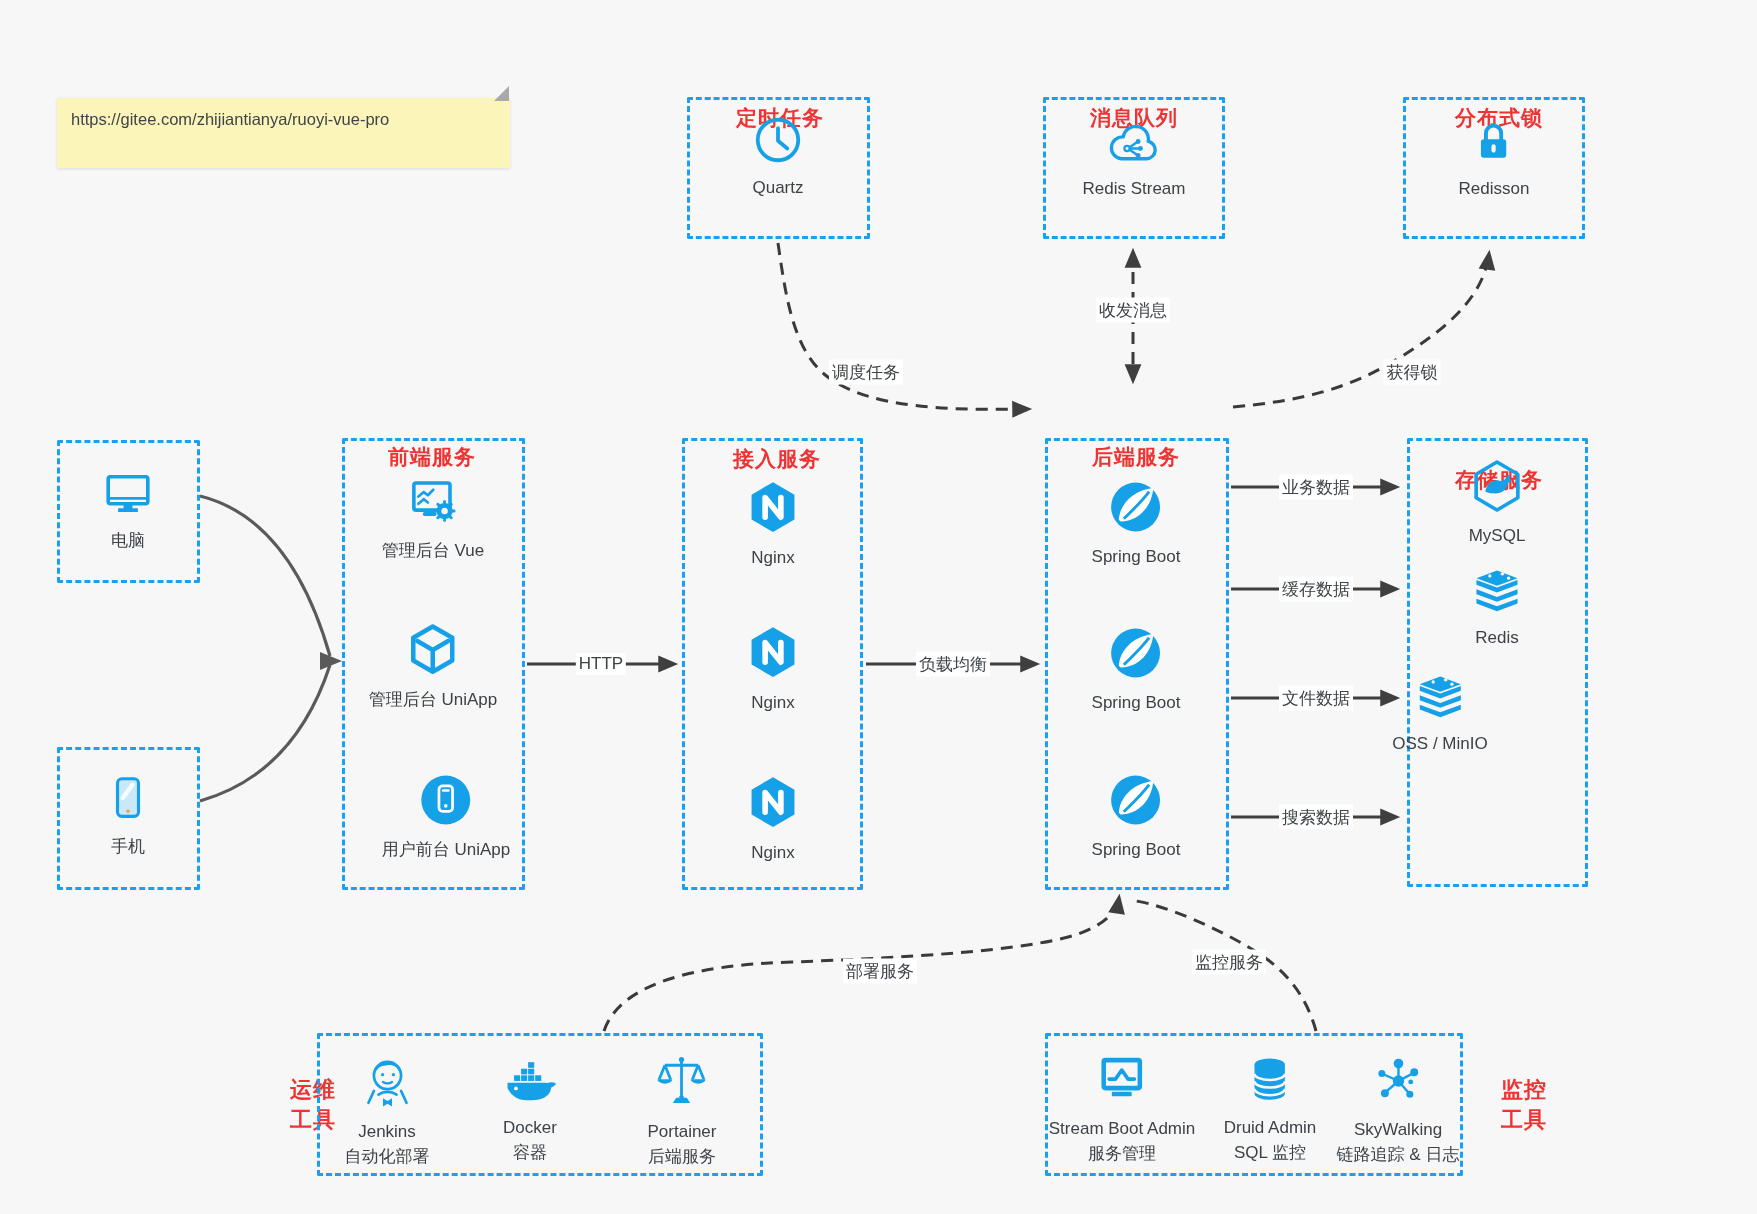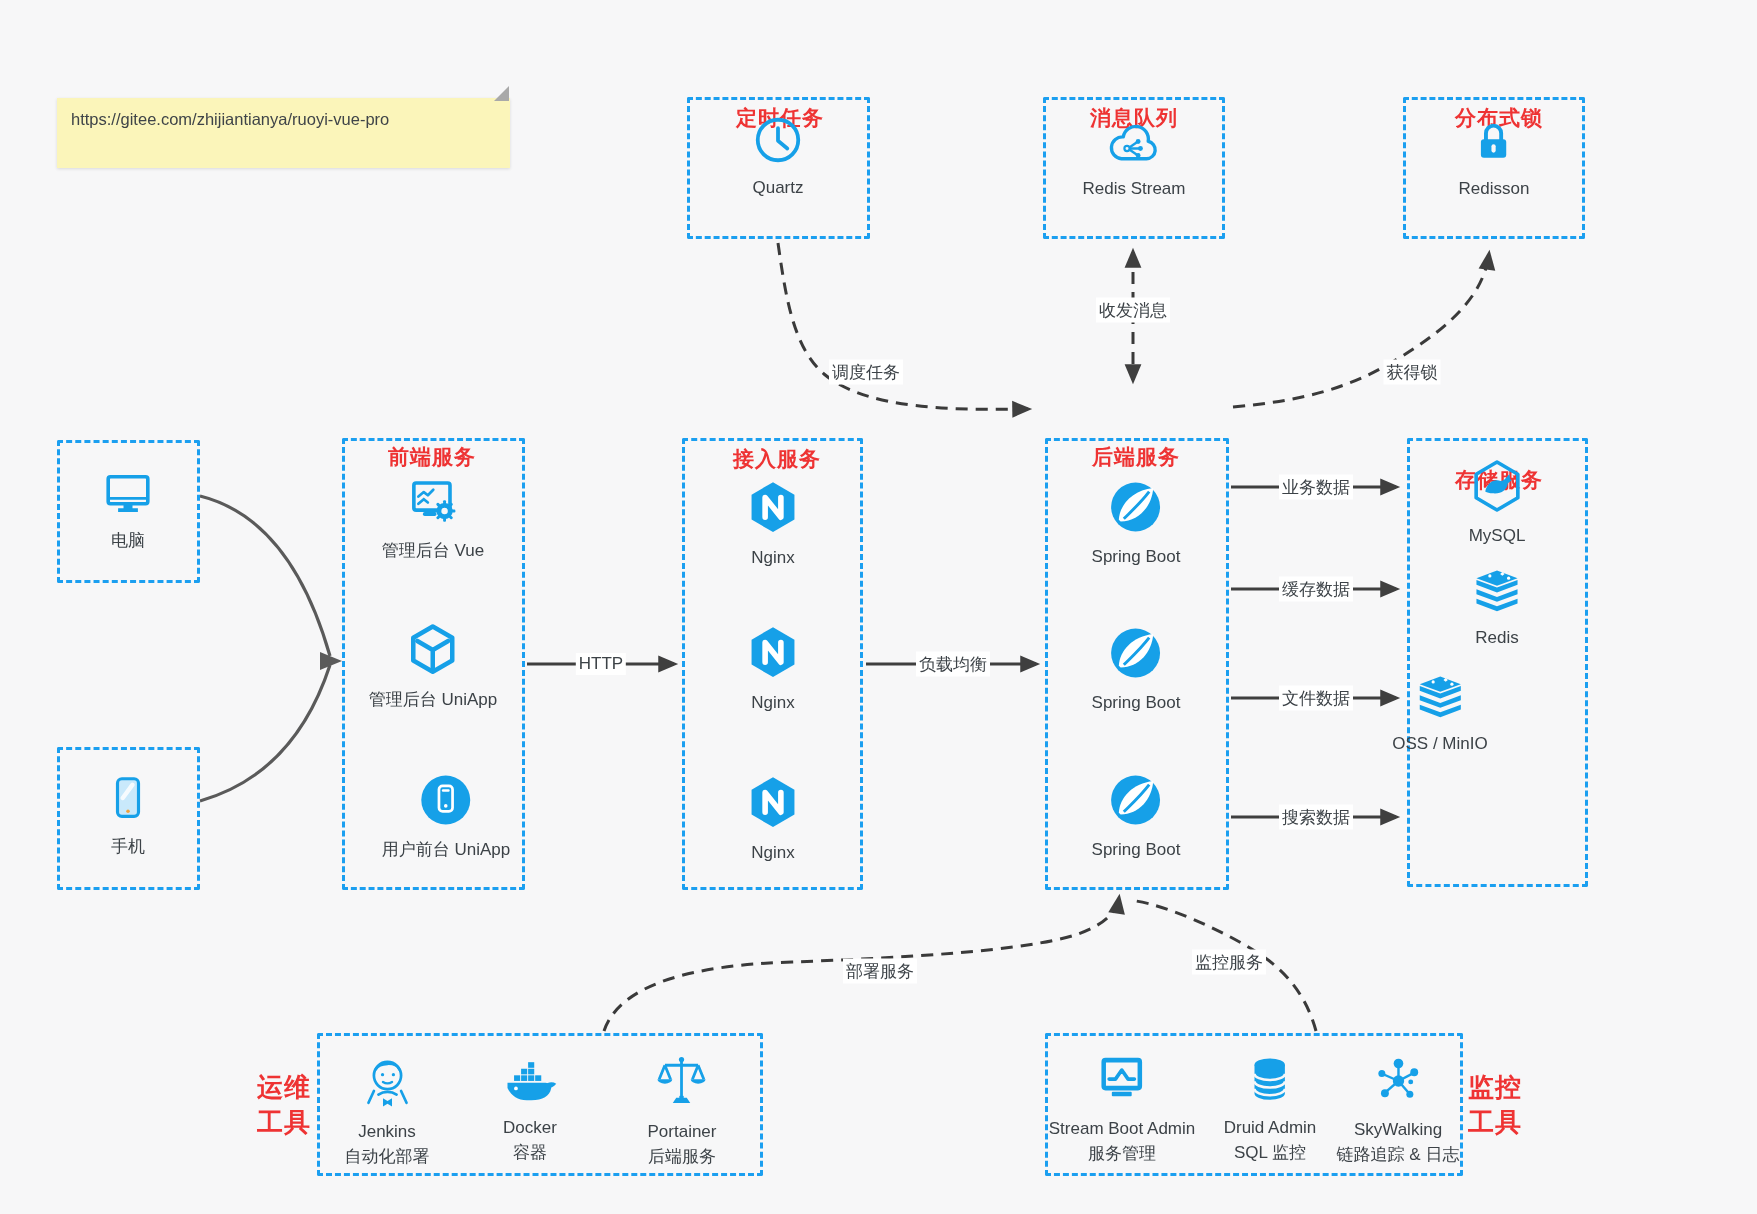--- a/index.html
+++ b/index.html
@@ -4,21 +4,21 @@
 <style>
   html,body{margin:0;padding:0;background:#f7f7f8;}
   .canvas{position:relative;width:1757px;height:1214px;background:#f7f7f8;overflow:hidden;
           font-family:"Liberation Sans","DejaVu Sans",sans-serif;color:#3c4247;}
   :root{--icon:#16a0e8;--border:#1b9ff0;--red:#ee3333;--line:#3f3f3f;}
   svg.edges{position:absolute;left:0;top:0;pointer-events:none;}
   .box{position:absolute;border:3px dashed var(--border);border-radius:2px;box-sizing:border-box;background:transparent;}
   .gtitle{position:absolute;transform:translate(-50%,-50%);color:var(--red);font-weight:bold;
           font-size:21px;letter-spacing:1px;white-space:nowrap;margin-top:48px;}
   .stitle{position:absolute;transform:translate(-50%,-50%);color:var(--red);font-weight:bold;
-          font-size:26px;letter-spacing:1px;text-align:center;line-height:1.35;white-space:nowrap;}
+          font-size:22px;letter-spacing:1px;text-align:center;line-height:1.35;white-space:nowrap;margin-left:29px;}
   .node{position:absolute;transform:translateX(-50%);display:flex;flex-direction:column;align-items:center;gap:11px;}
   .node .lbl{font-size:17px;color:#3c4247;white-space:nowrap;text-align:center;line-height:1.18;}
   .node .sub{font-size:17px;color:#3c4247;white-space:nowrap;text-align:center;line-height:1.18;margin-top:-6px;}
   .edge-label{position:absolute;transform:translate(-50%,-50%);background:#ffffff;padding:1px 3px;
               font-size:17px;color:#3c4247;white-space:nowrap;}
   .note{position:absolute;left:57px;top:98px;width:453px;height:70px;background:#fbf5ba;
         box-sizing:border-box;padding:9px 0 0 14px;font-size:16.5px;line-height:1.55;color:#3f4448;
         box-shadow:0 1px 3px rgba(0,0,0,.12);}
   .note-fold{position:absolute;left:494px;top:86px;width:0;height:0;
              border-bottom:15px solid #a9a9a9;border-left:15px solid transparent;}

